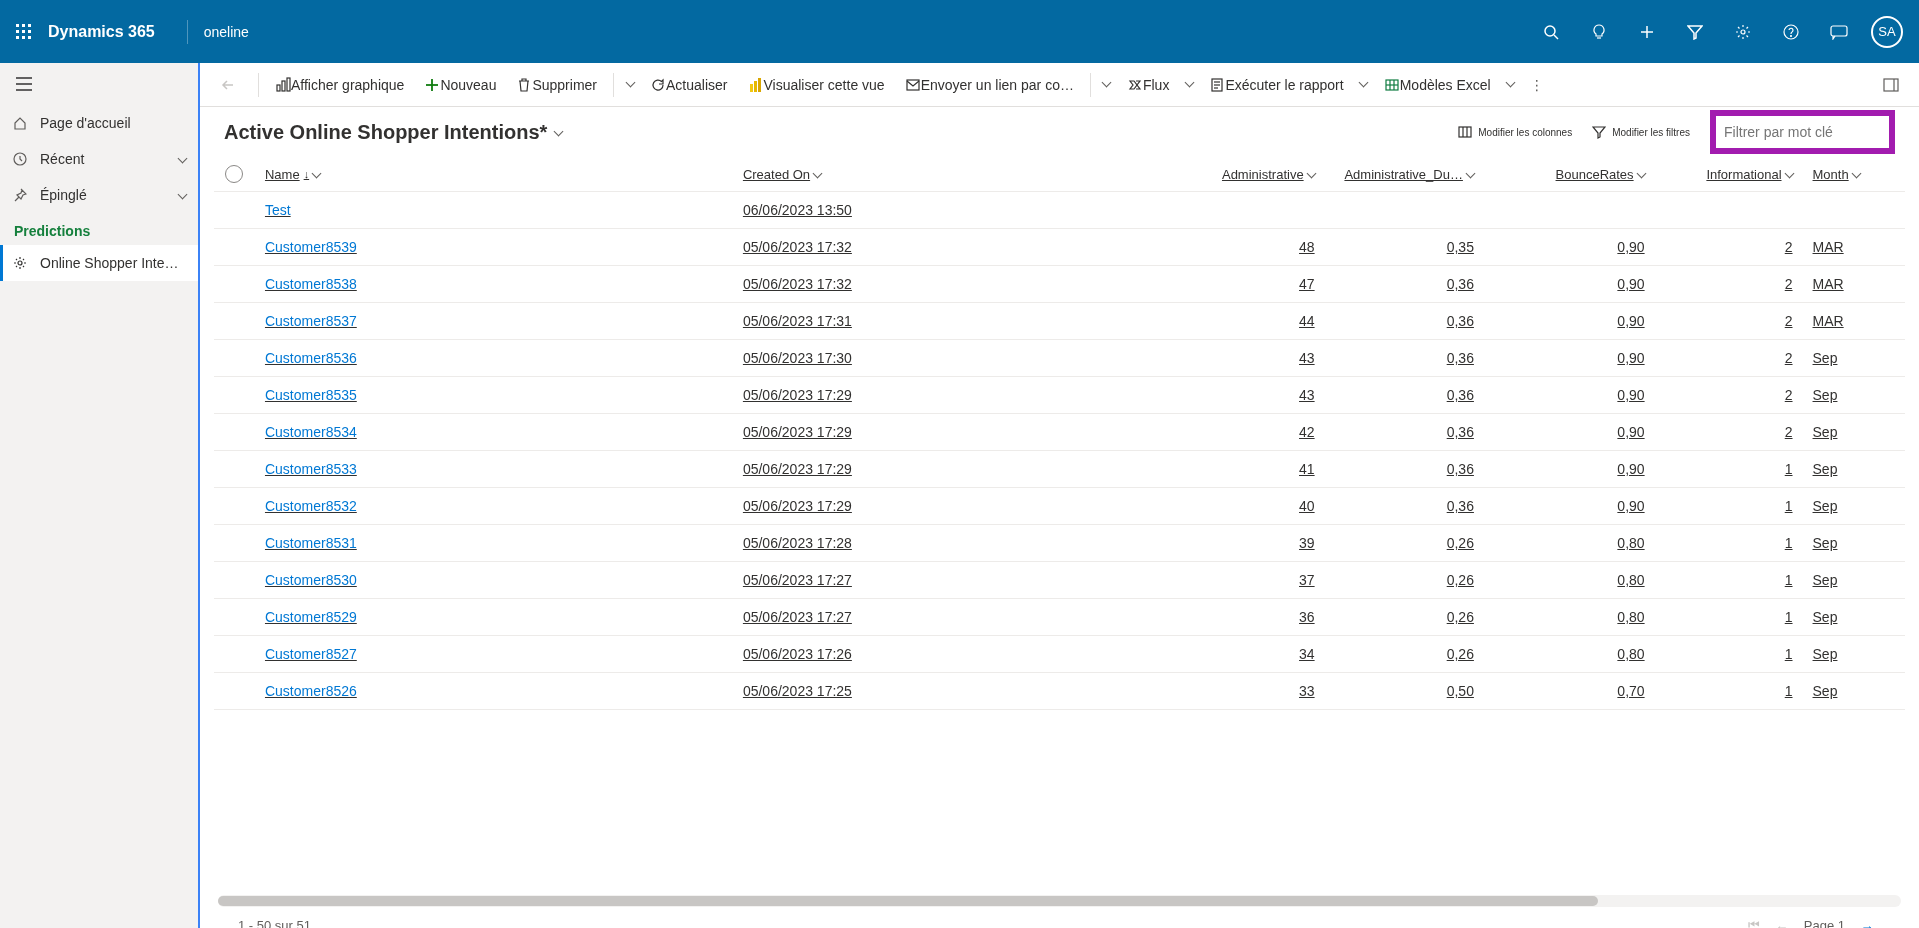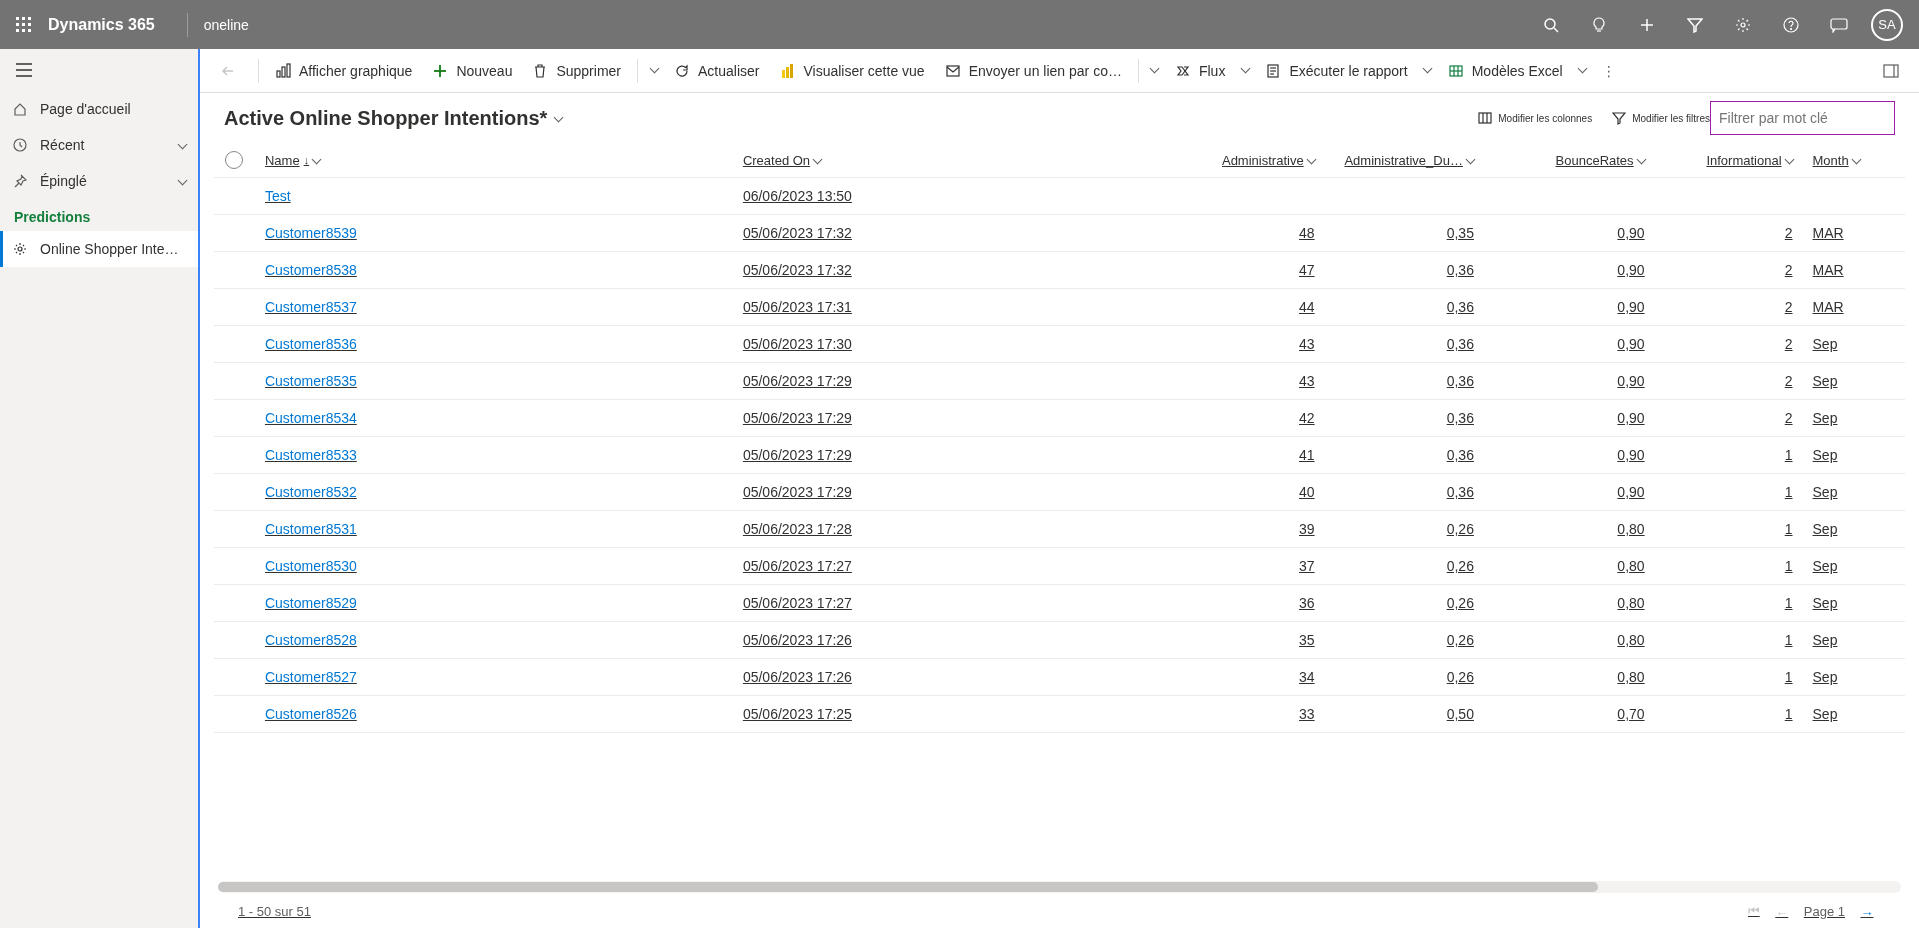--- a/index.html
+++ b/index.html
@@ -1,19 +1,19 @@
 <!DOCTYPE html>
 <html><head>
 <meta charset="utf-8">
 <style>
 * { margin:0; padding:0; box-sizing:border-box; font-family:"Segoe UI",Arial,sans-serif; }
 body { width:1919px; height:928px; overflow:hidden; background:#fff; color:#323130; font-size:14px; }
 
 
-.topnav { background:#737373; color:#fff; height:49px; display:flex; align-items:center; padding:0 8px; }
+.topnav { background:#0369a1; color:#fff; height:63px; display:flex; align-items:center; padding:0 8px; }
 .topnav .waffle { width:32px; height:32px; display:flex; align-items:center; justify-content:center; cursor:pointer; margin-right:8px;}
 .topnav .brand { font-size:16px; font-weight:600; margin-right:16px;}
 .topnav .divider { width:1px; height:24px; background:rgba(255,255,255,.3); margin:0 16px;}
 .topnav .app { font-size:14px;}
 .topnav .spacer { flex:1;}
 .topnav .ticon { width:48px; height:48px; display:flex; align-items:center; justify-content:center; cursor:pointer;}
 .topnav .avatar { width:32px; height:32px; border:2px solid #fff; border-radius:50%; display:flex; align-items:center; justify-content:center; font-size:13px; margin:0 8px;}
 
 
 .shell { display:flex; height:calc(100% - 48px); }
@@ -28,33 +28,33 @@
 .sidenav-item.active { background:#fff; border-left:3px solid #0078d4; padding-left:9px;}
 .sidenav-item .icn.sparkle{ color:#323130;}
 
 
 .main { flex:1; display:flex; flex-direction:column; min-width:0;}
 
 
 .cmdbar { height:44px; border-bottom:1px solid #e1dfdd; display:flex; align-items:center; padding:0 12px; gap:0;}
 .cmdbar .back { width:32px; height:32px; display:flex; align-items:center; justify-content:center; color:#c8c6c4; margin-right:8px;}
 .cmdbar .sep { width:1px; height:24px; background:#e1dfdd; margin:0 6px;}
-.cmdbtn { height:32px; display:flex; align-items:center; gap:8px; padding:0 10px; cursor:pointer; font-size:14px; color:#323130; white-space:nowrap;}
+.cmdbtn { height:32px; display:flex; align-items:center; gap:0; padding:0 10px; cursor:pointer; font-size:14px; color:#323130; white-space:nowrap;}
 .cmdbtn .ic { width:16px; height:16px; display:flex; align-items:center; justify-content:center;}
 .chevdown { display:flex;align-items:center;justify-content:center;width:20px;height:32px;cursor:pointer;color:#605e5c;}
 .cmdbar .more { width:32px; text-align:center; cursor:pointer; color:#605e5c;}
 .cmdbar .right-collapse{ margin-left:auto; width:32px; display:flex; align-items:center; justify-content:center; cursor:pointer; color:#605e5c;}
 
 
 .viewhdr { height:50px; display:flex; align-items:center; padding:0 24px;}
 .viewhdr .title { font-size:20px; font-weight:600;}
 .viewhdr .title-chev{ margin-left:8px; cursor:pointer; color:#605e5c;}
 .viewhdr .spacer { flex:1;}
 .viewhdr .lnk { display:flex; align-items:center; gap:6px; color:#323130; font-size:10px; margin-left:20px; cursor:pointer;}
-.filterbox { border:1px solid #a21caf; height:32px; width:185px; padding:16px 8px; font-size:14px; color:#605e5c; display:flex; align-items:center;}
+.filterbox { margin-left:20px; border:6px solid #a21caf; height:32px; width:185px; padding:16px 8px; font-size:14px; color:#605e5c; display:flex; align-items:center;}
 
 
 .grid-wrap { flex:1; overflow:hidden; display:flex; flex-direction:column; padding:0 14px;text-decoration:underline;}
 .grid-scroll { flex:1; overflow:auto;}
 table.grid { width:100%; border-collapse:collapse; table-layout:fixed;}
 .grid th { text-align:left; font-weight:400; font-size:13px; color:#323130; padding:8px 10px; border-bottom:1px solid #edebe9; position:sticky; top:0; background:#fff;}
 .grid th .hc { display:flex; align-items:center; gap:4px;}
 .grid th.num, .grid td.num { text-align:right;}
 .grid td { padding:10px 10px; font-size:14px; border-bottom:1px solid #edebe9; white-space:nowrap; overflow:hidden; text-overflow:ellipsis;}
 .grid td.link a { color:#0078d4; text-decoration:none; cursor:pointer;margin-top:28px;}
@@ -500,30 +500,20 @@
                 <td class="link"><a>Customer8529</a></td>
                 <td>05/06/2023 17:27</td>
                 <td class="num">36</td>
                 <td class="num">0,26</td>
                 <td class="num">0,80</td>
                 <td class="num">1</td>
                 <td>Sep</td>
               </tr>
               <tr>
                 <td class="checker"></td>
-                <td class="link"><a>Customer8528</a></td>
-                <td>05/06/2023 17:26</td>
-                <td class="num">35</td>
-                <td class="num">0,26</td>
-                <td class="num">0,80</td>
-                <td class="num">1</td>
-                <td>Sep</td>
-              </tr>
-              <tr>
-                <td class="checker"></td>
                 <td class="link"><a>Customer8527</a></td>
                 <td>05/06/2023 17:26</td>
                 <td class="num">34</td>
                 <td class="num">0,26</td>
                 <td class="num">0,80</td>
                 <td class="num">1</td>
                 <td>Sep</td>
               </tr>
               <tr>
                 <td class="checker"></td>

